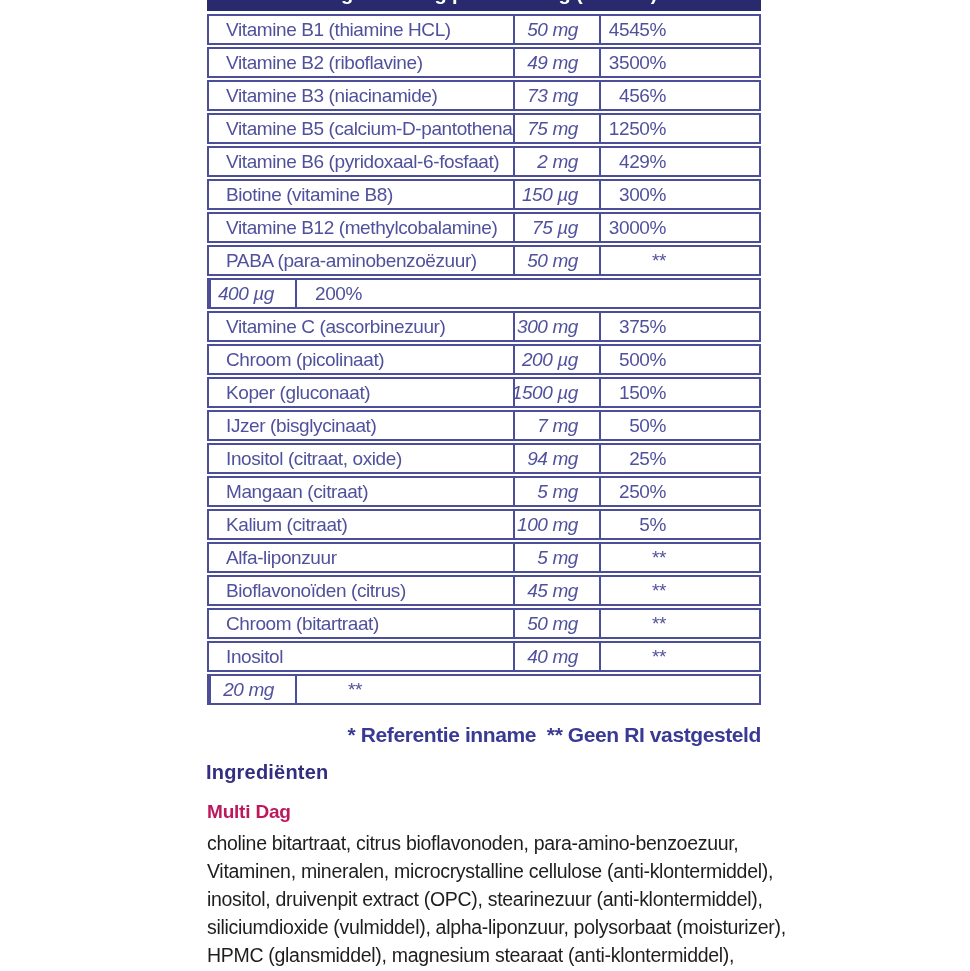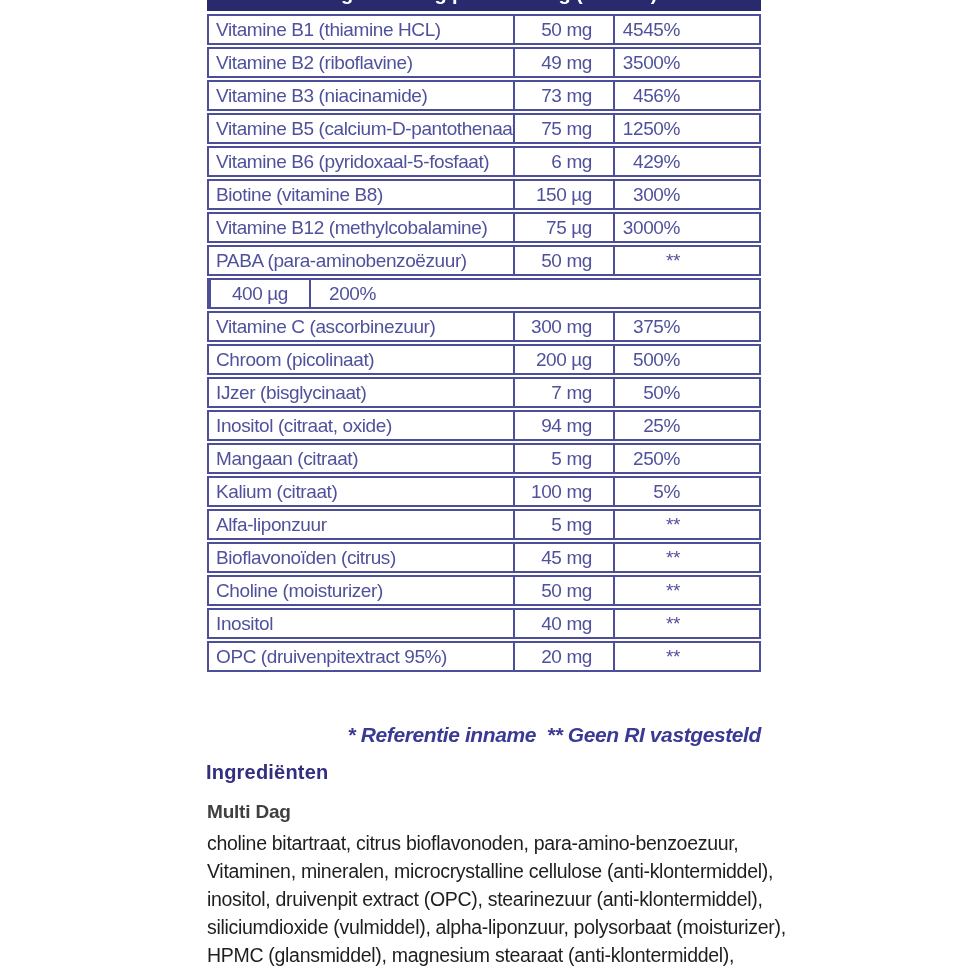--- a/index.html
+++ b/index.html
@@ -19,36 +19,36 @@
   .supp-table{position:absolute;left:207px;top:0;width:554px;}
   .supp-header{position:absolute;left:0;top:-24px;width:554px;height:35px;
     background:var(--header-bg);color:#ffffff;display:flex;align-items:center;
     justify-content:space-between;padding:0 16px 0 13px;font-weight:bold;
     font-size:20px;letter-spacing:-0.2px;}
   .rows{position:absolute;left:0;top:14px;width:554px;}
   .row{display:flex;width:554px;height:31px;border:2px solid var(--border);
     margin-bottom:2px;background:#fff;align-items:stretch;}
   .cell{display:flex;align-items:center;color:var(--table-text);
     font-size:19px;letter-spacing:-0.4px;white-space:nowrap;overflow:hidden;}
-  .cell.name{width:304px;padding-left:7px;}
-  .cell.amount{width:100px;border-left:2px solid var(--border);
-    justify-content:flex-end;padding-right:21px;}
+  .cell.name{width:304px;padding-left:17px;}
+  .cell.amount{width:86px;border-left:2px solid var(--border);
+    justify-content:flex-end;padding-right:21px;font-style:italic;}
   .cell.ri{width:80px;border-left:2px solid var(--border);
     justify-content:flex-end;padding-right:13px;}
 
   
   .footnote{position:absolute;left:207px;top:723px;width:554px;
-    text-align:right;font-style:italic;font-weight:bold;font-size:21px;
+    text-align:right;font-weight:bold;font-size:21px;
     color:var(--footnote);letter-spacing:-0.4px;white-space:pre;}
 
   
   .ingredients-heading{position:absolute;left:206px;top:761px;
     font-size:20px;font-weight:800;color:var(--heading);letter-spacing:0.2px;}
   .ingredients-sub{position:absolute;left:207px;top:801px;
-    font-size:19px;font-weight:bold;color:#404040;letter-spacing:-0.2px;}
+    font-size:19px;font-weight:bold;color:#be185d;letter-spacing:-0.2px;}
   .ingredients-text{position:absolute;left:207px;top:829px;width:600px;
     font-size:19.5px;color:var(--body-text);letter-spacing:-0.3px;}
   .ingredients-text .line{display:block;height:28px;line-height:28px;white-space:nowrap;}
 </style>
 </head>
 <body>
 
 <div class="stage">
 
   <div class="supp-table">
@@ -75,22 +75,22 @@
       <div class="cell ri">456%</div>
     </div>
 
     <div class="row">
       <div class="cell name">Vitamine B5 (calcium-D-pantothenaat)</div>
       <div class="cell amount">75 mg</div>
       <div class="cell ri">1250%</div>
     </div>
 
     <div class="row">
-      <div class="cell name">Vitamine B6 (pyridoxaal-5-fosfaat)</div>
-      <div class="cell amount">6 mg</div>
+      <div class="cell name">Vitamine B6 (pyridoxaal-6-fosfaat)</div>
+      <div class="cell amount">2 mg</div>
       <div class="cell ri">429%</div>
     </div>
 
     <div class="row">
       <div class="cell name">Biotine (vitamine B8)</div>
       <div class="cell amount">150 µg</div>
       <div class="cell ri">300%</div>
     </div>
 
     <div class="row">
@@ -115,20 +115,25 @@
       <div class="cell amount">300 mg</div>
       <div class="cell ri">375%</div>
     </div>
 
     <div class="row">
       <div class="cell name">Chroom (picolinaat)</div>
       <div class="cell amount">200 µg</div>
       <div class="cell ri">500%</div>
     </div>
 
+    <div class="row">
+      <div class="cell name">Koper (gluconaat)</div>
+      <div class="cell amount">1500 µg</div>
+      <div class="cell ri">150%</div>
+    </div>
 
     <div class="row">
       <div class="cell name">IJzer (bisglycinaat)</div>
       <div class="cell amount">7 mg</div>
       <div class="cell ri">50%</div>
     </div>
 
     <div class="row">
       <div class="cell name">Inositol (citraat, oxide)</div>
       <div class="cell amount">94 mg</div>
@@ -153,33 +158,32 @@
       <div class="cell ri">**</div>
     </div>
 
     <div class="row">
       <div class="cell name">Bioflavonoïden (citrus)</div>
       <div class="cell amount">45 mg</div>
       <div class="cell ri">**</div>
     </div>
 
     <div class="row">
-      <div class="cell name">Choline (moisturizer)</div>
+      <div class="cell name">Chroom (bitartraat)</div>
       <div class="cell amount">50 mg</div>
       <div class="cell ri">**</div>
     </div>
 
     <div class="row">
       <div class="cell name">Inositol</div>
       <div class="cell amount">40 mg</div>
       <div class="cell ri">**</div>
     </div>
 
     <div class="row">
-      <div class="cell name">OPC (druivenpitextract 95%)</div>
       <div class="cell amount">20 mg</div>
       <div class="cell ri">**</div>
     </div>
   </div>
   </div>
 
   <div class="footnote">* Referentie inname  ** Geen RI vastgesteld</div>
 
   <div class="ingredients-heading">Ingrediënten</div>
 

